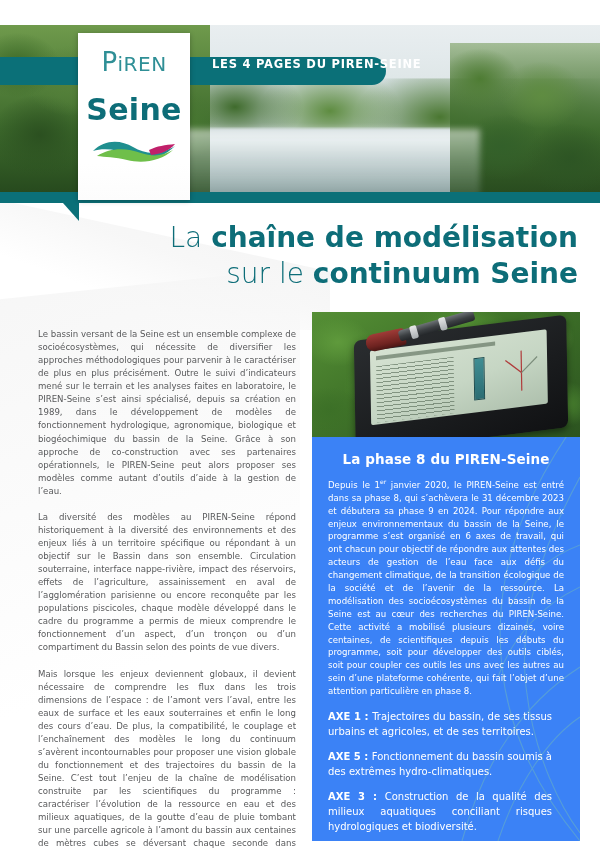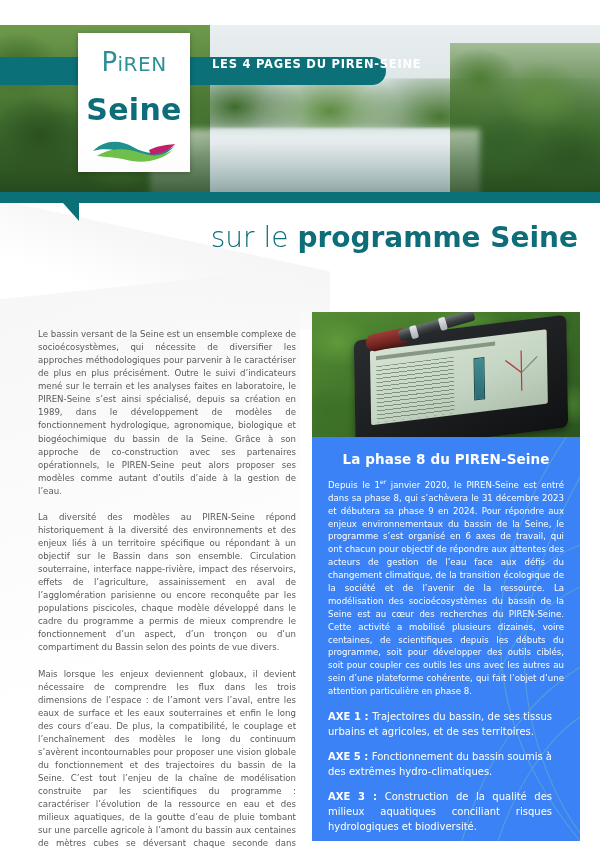--- a/index.html
+++ b/index.html
@@ -133,21 +133,21 @@
     clip-path: polygon(0 0, 100% 0, 100% 100%);
     z-index: 4;
   }
 
   
   .logo-card {
     position: absolute;
     left: 78px;
     top: 33px;
     width: 112px;
-    height: 139px;
+    height: 167px;
     background: linear-gradient(180deg, #ffffff 0%, #ffffff 78%, #fcfcfc 100%);
     box-shadow: 0 1px 5px rgba(0,0,0,.28);
     z-index: 6;
     display: flex;
     flex-direction: column;
     align-items: center;
     justify-content: flex-start;
     padding-top: 16px;
     box-sizing: border-box;
   }
@@ -430,21 +430,24 @@
     <div class="logo-seine">Seine</div>
     <svg class="logo-wave" viewBox="0 0 86 30">
       <path d="M2 17 C14 5, 30 6, 42 13 C54 20, 68 22, 84 12 C70 26, 52 28, 38 21 C26 15, 12 14, 2 17 Z" fill="#1f8f8f"></path>
       <path d="M6 22 C20 13, 36 14, 50 19 C62 23, 72 22, 82 16 C70 27, 52 30, 36 26 C24 23, 14 23, 6 22 Z" fill="#6fbf4a"></path>
       <path d="M58 16 C66 12, 74 11, 84 10 C78 17, 70 20, 60 21 Z" fill="#c0206a"></path>
     </svg>
   </div>
 
   <div class="title-block">
     <div class="title-line">
-      <span>sur le </span><b>programme Seine</b>
+      <span>La </span><b>chaîne de modélisation</b>
+    </div>
+    <div class="title-line">
+      <span>sur le </span><b>continuum Seine</b>
     </div>
   </div>
 
   <div class="col-left">
     <p>Le bassin versant de la Seine est un ensemble complexe de socioécosystèmes, qui nécessite de diversifier les approches méthodologiques pour parvenir à le caractériser de plus en plus précisément. Outre le suivi d’indicateurs mené sur le terrain et les analyses faites en laboratoire, le PIREN-Seine s’est ainsi spécialisé, depuis sa création en 1989, dans le développement de modèles de fonctionnement hydrologique, agronomique, biologique et biogéochimique du bassin de la Seine. Grâce à son approche de co-construction avec ses partenaires opérationnels, le PIREN-Seine peut alors proposer ses modèles comme autant d’outils d’aide à la gestion de l’eau.</p>
     <p>La diversité des modèles au PIREN-Seine répond historiquement à la diversité des environnements et des enjeux liés à un territoire spécifique ou répondant à un objectif sur le Bassin dans son ensemble. Circulation souterraine, interface nappe-rivière, impact des réservoirs, effets de l’agriculture, assainissement en aval de l’agglomération parisienne ou encore reconquête par les populations piscicoles, chaque modèle développé dans le cadre du programme a permis de mieux comprendre le fonctionnement d’un aspect, d’un tronçon ou d’un compartiment du Bassin selon des points de vue divers.</p>
     <p>Mais lorsque les enjeux deviennent globaux, il devient nécessaire de comprendre les flux dans les trois dimensions de l’espace : de l’amont vers l’aval, entre les eaux de surface et les eaux souterraines et enfin le long des cours d’eau. De plus, la compatibilité, le couplage et l’enchaînement des modèles le long du continuum s’avèrent incontournables pour proposer une vision globale du fonctionnement et des trajectoires du bassin de la Seine. C’est tout l’enjeu de la chaîne de modélisation construite par les scientifiques du programme : caractériser l’évolution de la ressource en eau et des milieux aquatiques, de la goutte d’eau de pluie tombant sur une parcelle agricole à l’amont du bassin aux centaines de mètres cubes se déversant chaque seconde dans l’estuaire de Seine, en passant par la circulation des flux dans les aquifères en intégrant l’ensemble des pratiques anthropiques en termes par exemple d’itinéraires techniques agricoles, de filières d’assainissement des eaux ou encore de prélèvement d’eau en rivière et en aquifère.</p>
   </div>
 
   <div class="photo-card">

